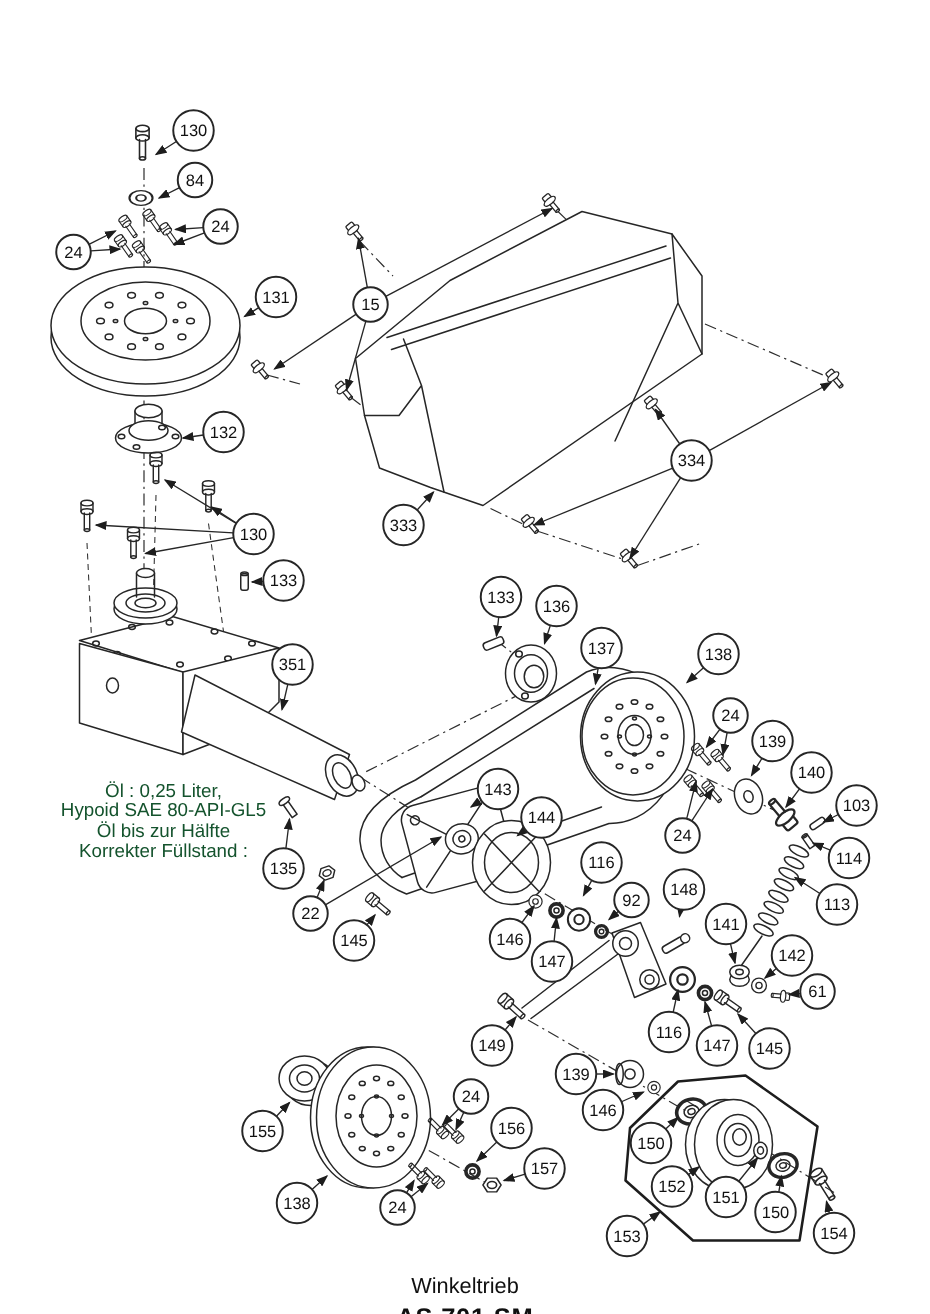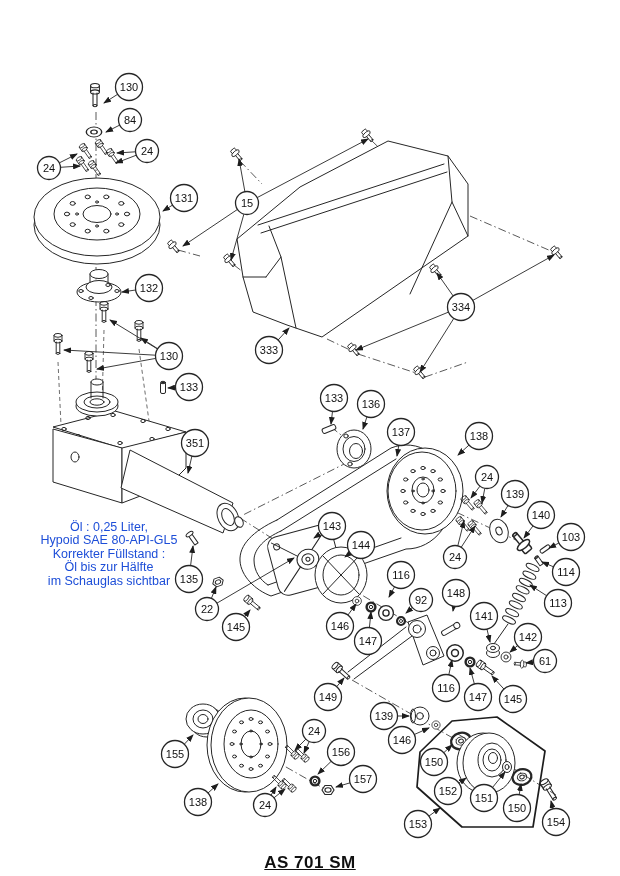--- a/index.html
+++ b/index.html
@@ -15,21 +15,21 @@
   .dash{ fill:none; stroke:#2e2e2e; stroke-width:0.8; stroke-dasharray:8 3 1.5 3; }
   .proj{ fill:none; stroke:#2e2e2e; stroke-width:0.7; stroke-dasharray:4 3; }
 
   
   .balloon { fill:#ffffff; stroke:#262626; stroke-width:1.3; }
   .balloon-label { font-family:"Liberation Sans", sans-serif; font-size:11px; fill:#111; text-anchor:middle; }
   .leader { fill:none; stroke:#262626; stroke-width:0.9; }
 
   
   .note { position:absolute; left:16px; top:477px; width:186px; text-align:center;
-          font-size:12.5px; line-height:13.4px; color:#1d4ed8; }
+          font-size:12.5px; line-height:13.4px; color:#14532d; }
   .titleblock { position:absolute; left:205px; top:806px; width:210px; text-align:center; color:#101010; }
   .titleblock .t1 { font-size:14.5px; }
   .titleblock .t2 { font-size:17px; font-weight:bold; text-decoration:underline; margin-top:3px; letter-spacing:0.5px; }
 </style>
 </head>
 <body>
 
 <div class="page">
 
 <svg width="620" height="876" viewBox="0 0 620 876">
@@ -672,22 +672,22 @@
           <line x1="350.1" y1="738.8" x2="336" y2="743" class="leader" marker-end="url(#arrowhead)"></line>
           <circle cx="363" cy="735" r="13.5" class="balloon"></circle>
           <text x="363" y="738.9" class="balloon-label">157</text>
         </g>
       </g>
 </svg>
 
 <div class="note">
   <div>Öl : 0,25 Liter,</div>
   <div>Hypoid SAE 80-API-GL5</div>
+  <div>Öl bis zur Hälfte</div>
   <div>Korrekter Füllstand :</div>
-  <div>Öl bis zur Hälfte</div>
-  <div>im Schauglas sichtbar</div>
 </div>
 
 <div class="titleblock">
+  <div class="t1">Winkeltrieb</div>
   <div class="t2">AS 701 SM</div>
 </div>
 
 </div>
 
 </body></html>

